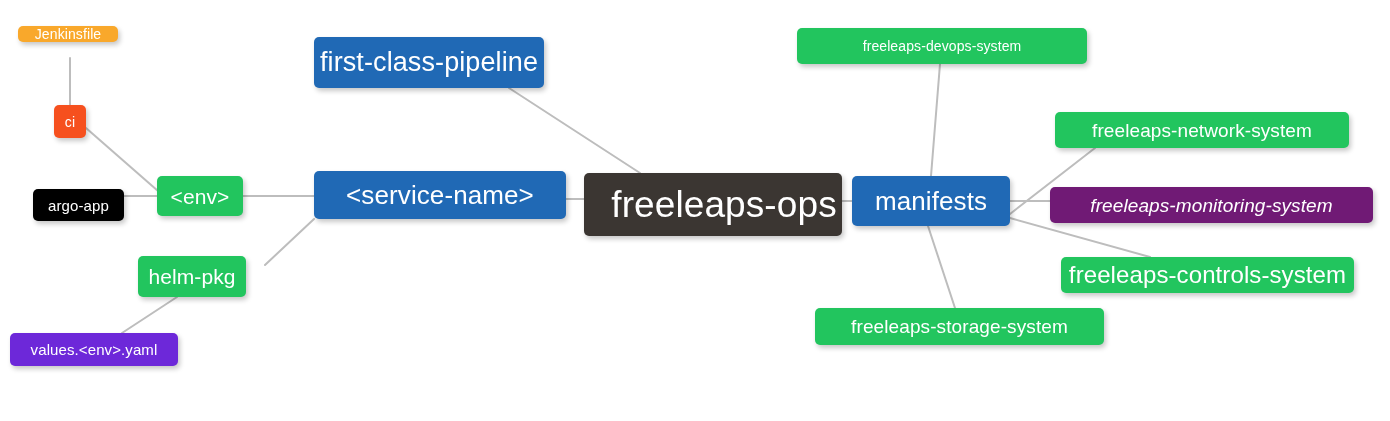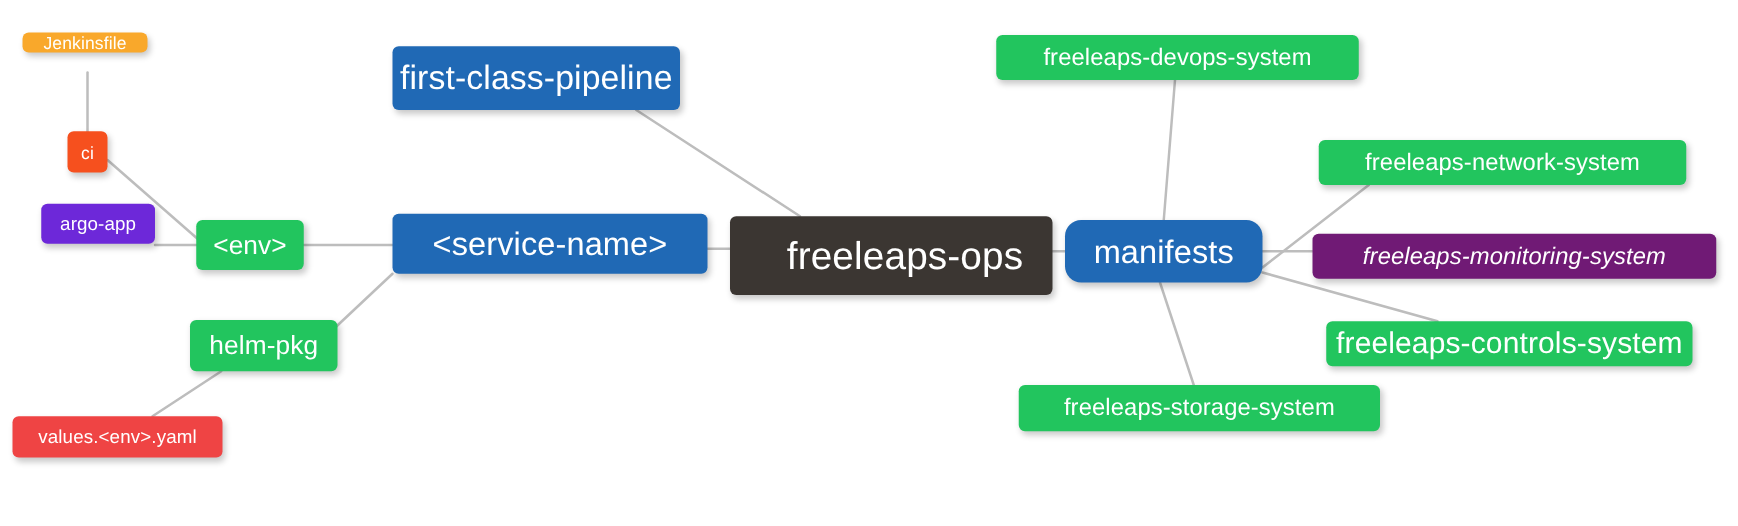--- a/index.html
+++ b/index.html
@@ -62,45 +62,45 @@
       <line x1="1010" y1="218" x2="1150" y2="257" stroke="#bdbdbd" stroke-width="2" stroke-linecap="round"></line>
       <line x1="928" y1="226" x2="955" y2="308" stroke="#bdbdbd" stroke-width="2" stroke-linecap="round"></line>
     </svg>
   <div id="node-layer">
       <div class="node" style="left: 18px; top: 26px; width: 100px; height: 16px; background: rgb(249, 168, 43); font-size: 14px;">
         <span class="node-label">Jenkinsfile</span>
       </div>
       <div class="node" style="left: 54px; top: 105px; width: 32px; height: 33px; background: rgb(246, 80, 30); font-size: 14px;">
         <span class="node-label">ci</span>
       </div>
-      <div class="node" style="left: 33px; top: 163px; width: 91px; height: 32px; background: #6d28d9; font-size: 15px;">
+      <div class="node" style="left: 33px; top: 189px; width: 91px; height: 32px; background: #000000; font-size: 15px;">
         <span class="node-label">argo-app</span>
       </div>
       <div class="node" style="left: 157px; top: 176px; width: 86px; height: 40px; background: rgb(34, 197, 94); font-size: 21px;">
         <span class="node-label">&lt;env&gt;</span>
       </div>
-      <div class="node" style="left: 152px; top: 256px; width: 118px; height: 41px; background: rgb(34, 197, 94); font-size: 21px;">
+      <div class="node" style="left: 138px; top: 256px; width: 108px; height: 41px; background: rgb(34, 197, 94); font-size: 21px;">
         <span class="node-label">helm-pkg</span>
       </div>
-      <div class="node" style="left: 10px; top: 333px; width: 168px; height: 33px; background: #ef4444; font-size: 15px;">
+      <div class="node" style="left: 10px; top: 333px; width: 168px; height: 33px; background: #6d28d9; font-size: 15px;">
         <span class="node-label">values.&lt;env&gt;.yaml</span>
       </div>
       <div class="node" style="left: 314px; top: 37px; width: 230px; height: 51px; background: rgb(32, 105, 181); font-size: 27px;">
         <span class="node-label">first-class-pipeline</span>
       </div>
       <div class="node" style="left: 314px; top: 171px; width: 252px; height: 48px; background: rgb(32, 105, 181); font-size: 26px;">
         <span class="node-label">&lt;service-name&gt;</span>
       </div>
-      <div class="node" style="left: 584px; top: 173px; width: 258px; height: 63px; background: rgb(59, 54, 50); font-size: 31px; padding-left: 22px;">
+      <div class="node" style="left: 584px; top: 173px; width: 258px; height: 63px; background: rgb(59, 54, 50); font-size: 37px; padding-left: 22px;">
         <span class="node-label">freeleaps-ops</span>
       </div>
-      <div class="node" style="left: 852px; top: 176px; width: 158px; height: 50px; background: rgb(32, 105, 181); font-size: 26px; border-radius: 13px;">
+      <div class="node" style="left: 852px; top: 176px; width: 158px; height: 50px; background: rgb(32, 105, 181); font-size: 26px;">
         <span class="node-label">manifests</span>
       </div>
-      <div class="node" style="left: 797px; top: 28px; width: 290px; height: 36px; background: rgb(34, 197, 94); font-size: 19px;">
+      <div class="node" style="left: 797px; top: 28px; width: 290px; height: 36px; background: rgb(34, 197, 94); font-size: 14px;">
         <span class="node-label">freeleaps-devops-system</span>
       </div>
       <div class="node" style="left: 1055px; top: 112px; width: 294px; height: 36px; background: rgb(34, 197, 94); font-size: 19px;">
         <span class="node-label">freeleaps-network-system</span>
       </div>
       <div class="node" style="left: 1050px; top: 187px; width: 323px; height: 36px; background: #701a75; font-size: 19px; font-style: italic;">
         <span class="node-label">freeleaps-monitoring-system</span>
       </div>
       <div class="node" style="left: 1061px; top: 257px; width: 293px; height: 36px; background: rgb(34, 197, 94); font-size: 24px;">
         <span class="node-label">freeleaps-controls-system</span>

